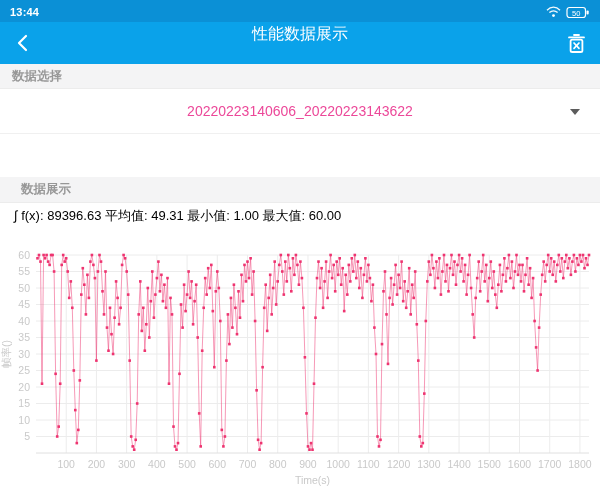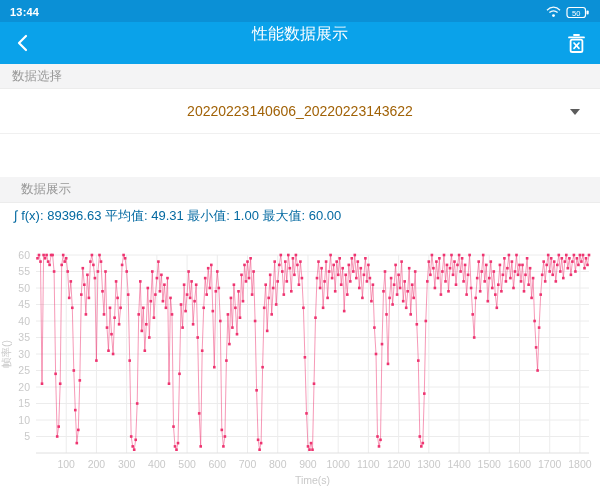--- a/index.html
+++ b/index.html
@@ -15,33 +15,33 @@
   .header{position:absolute;top:22px;left:0;width:600px;height:42px;background:#0aa2ea;}
   .back-btn{position:absolute;left:10px;top:8px;width:26px;height:26px;display:flex;
             align-items:center;justify-content:center;cursor:pointer;}
   .page-title{position:absolute;left:0;top:0;width:600px;height:25px;display:flex;
               align-items:center;justify-content:center;color:#fff;font-size:16px;font-weight:500;}
   .del-btn{position:absolute;right:12px;top:9px;width:24px;height:24px;display:flex;
            align-items:center;justify-content:center;cursor:pointer;}
   
   .strip{position:absolute;left:0;width:600px;background:#f4f4f5;border-bottom:1px solid #ececec;
          box-sizing:border-box;display:flex;align-items:center;padding-left:12px;
-         color:#979797;font-size:12.5px;}
+         color:#979797;font-size:12.5px;font-weight:bold;}
   .strip1{top:64px;height:25px;}
   .strip2{top:177px;height:26px;padding-left:21px;}
   
   .drow{position:absolute;left:0;width:600px;height:44px;background:#fff;display:flex;
-        align-items:center;justify-content:center;color:#a16207;font-size:14px;cursor:pointer;}
+        align-items:center;justify-content:center;color:#ec4899;font-size:14px;cursor:pointer;}
   .drow1{top:89px;border-bottom:1px solid #f0f0f0;}
   .drow2{top:133px;}
   .caret{position:absolute;right:20px;top:50%;margin-top:-2px;width:0;height:0;
          border-left:5px solid transparent;border-right:5px solid transparent;
          border-top:6px solid #5c5c5c;}
   
-  .summary{position:absolute;top:207px;left:14px;width:572px;color:#0369a1;font-size:13px;}
+  .summary{position:absolute;top:207px;left:14px;width:572px;color:#000000;font-size:13px;}
   
   .chart-wrap{position:absolute;top:235px;left:0;width:600px;height:260px;}
 </style>
 </head>
 <body>
 
 <div class="page">
 
   <div class="statusbar">
     <span class="time">13:44</span>

